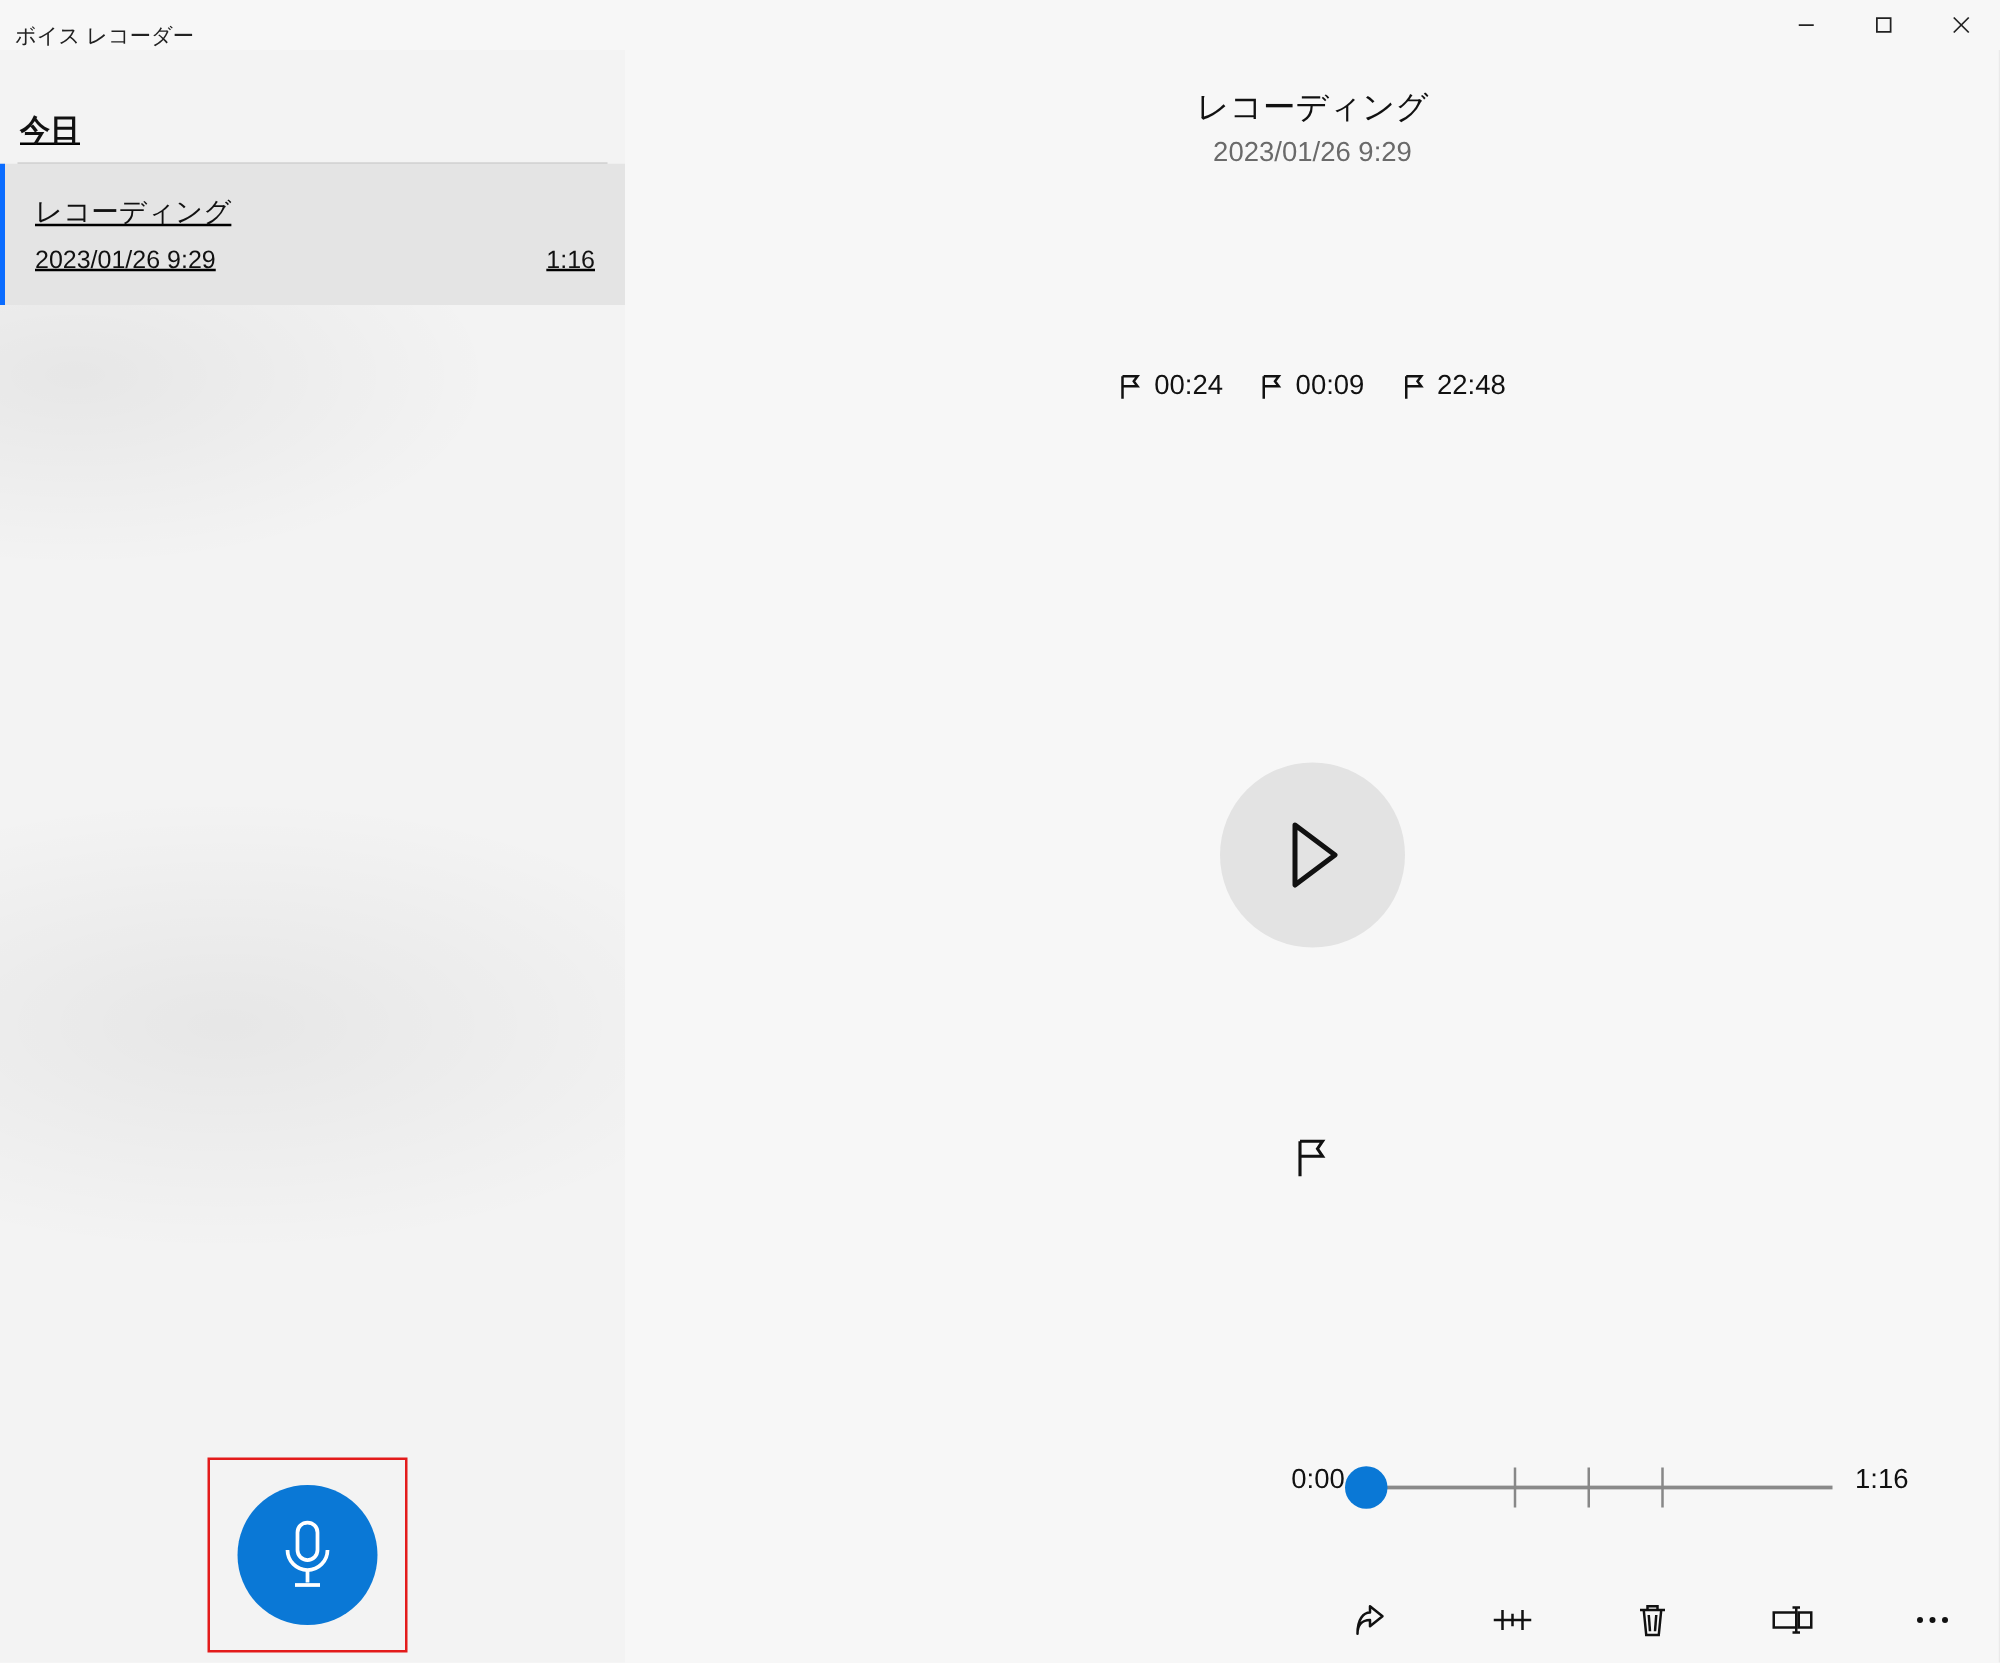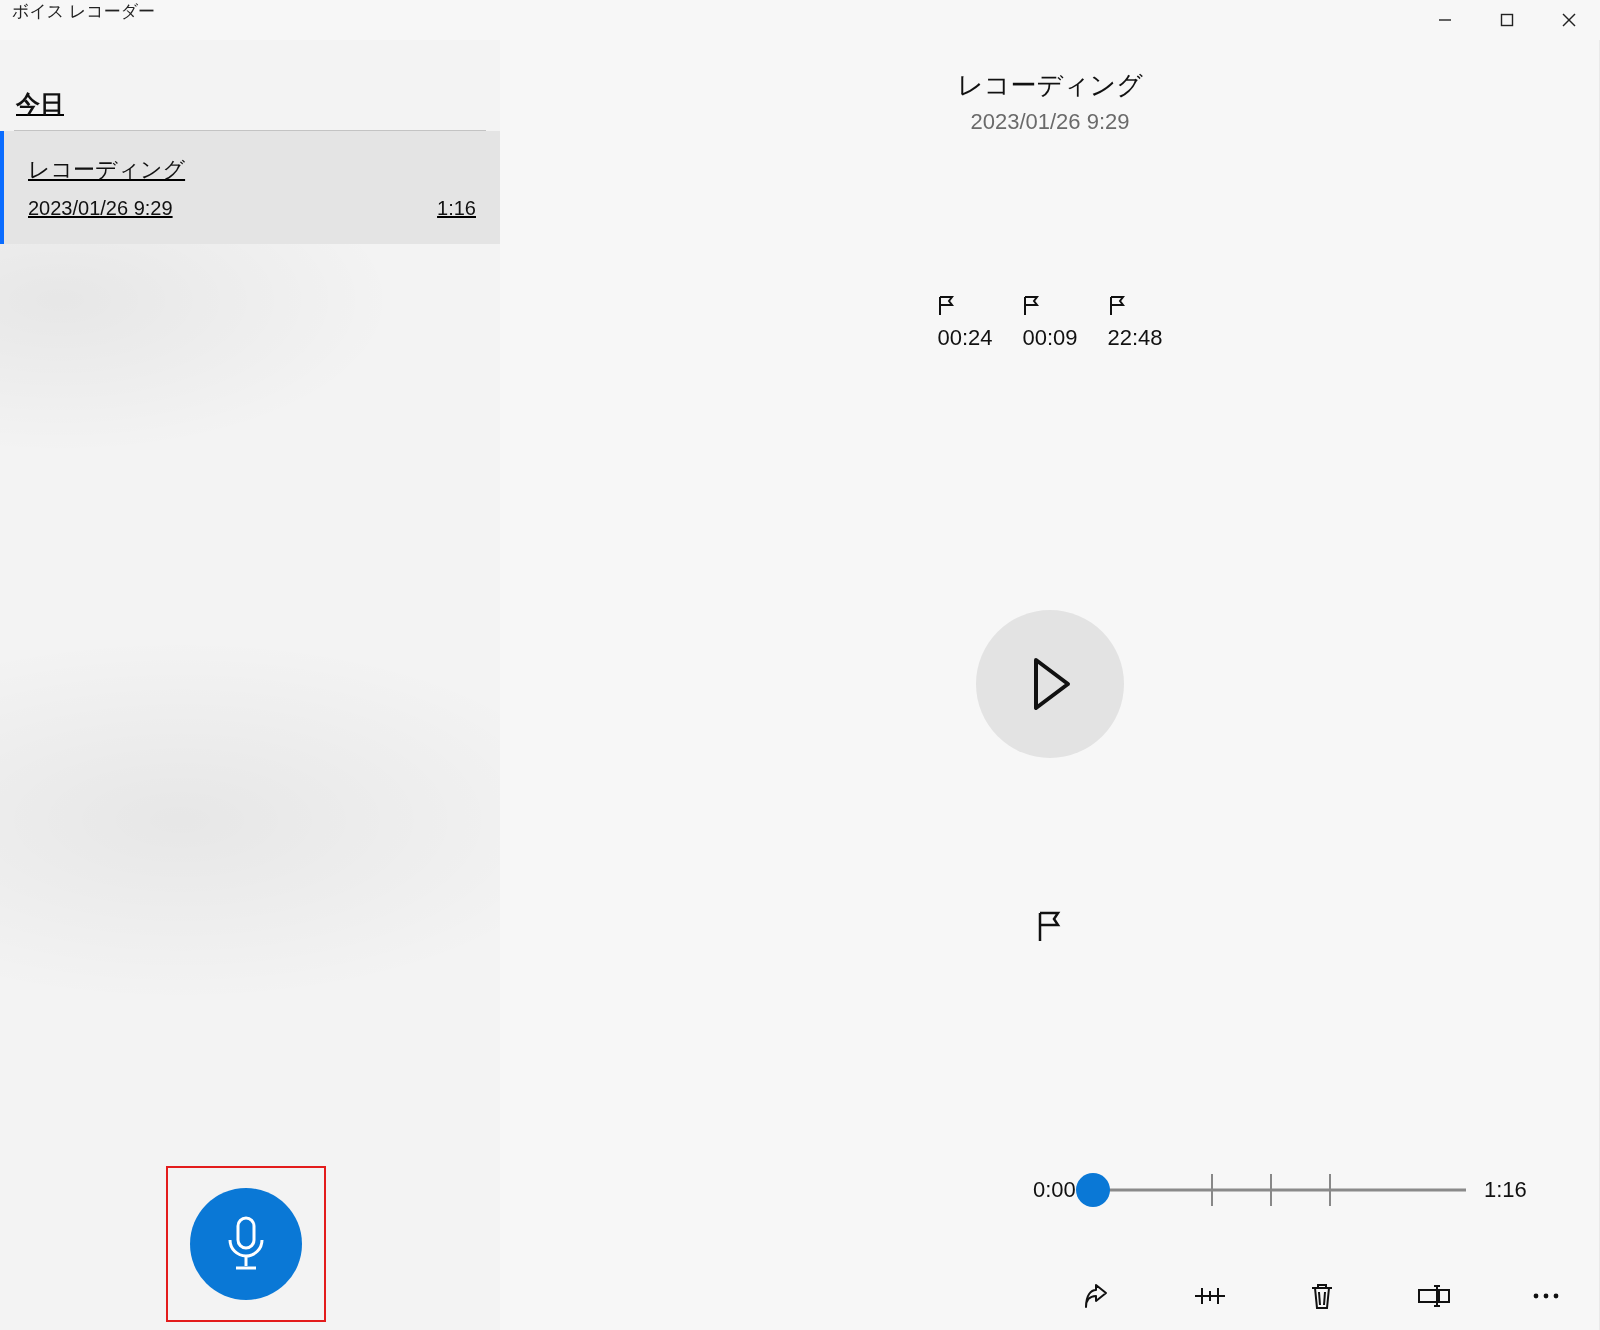--- a/index.html
+++ b/index.html
@@ -1,20 +1,20 @@
 <!DOCTYPE html>
 <html><head>
 <meta charset="utf-8">
 <style>
   * { box-sizing: border-box; margin: 0; padding: 0; user-select: none; }
   html, body { width: 1600px; height: 1330px; overflow: hidden; font-family: "Yu Gothic UI", "Segoe UI", Meiryo, sans-serif; }
   body { background: #f7f7f7; }
 
   
-  .titlebar { position: absolute; left: 0; top: 0; right: 0; height: 40px; display: flex; align-items: flex-start; }
+  .titlebar { position: absolute; left: 0; top: 0; right: 0; height: 40px; display: flex; align-items: flex-end; }
   .titlebar .title { font-size: 17px; color: #222; padding-left: 12px; }
   .win-controls { position: absolute; right: 0; top: 0; display: flex; }
   .win-btn { width: 62px; height: 40px; display: flex; align-items: center; justify-content: center; }
   .win-btn svg { display: block; }
 
   
   .sidebar { position: absolute; left: 0; top: 40px; bottom: 0; width: 500px;
     background:
       radial-gradient(ellipse 480px 220px at 60px 260px, rgba(0,0,0,0.05), transparent 70%),
       radial-gradient(ellipse 600px 260px at 180px 780px, rgba(0,0,0,0.05), transparent 70%),
@@ -32,28 +32,28 @@
   .record-btn { width: 112px; height: 112px; border-radius: 50%; background: #0a78d6; display: flex; align-items: center; justify-content: center; }
 
   
   .main { position: absolute; left: 500px; right: 0; top: 40px; bottom: 0; background: #f7f7f7; }
 
   .header { text-align: center; margin-top: 28px; }
   .header .nm { font-size: 26px; color: #111; }
   .header .dt { font-size: 22px; color: #6a6a6a; margin-top: 6px; }
 
   .markers { display: flex; gap: 30px; justify-content: center; margin-top: 160px; }
-  .marker { display: flex; align-items: flex-start; gap: 8px; font-size: 22px; color: #111; flex-direction: column; }
+  .marker { display: flex; align-items: flex-end; gap: 8px; font-size: 22px; color: #111; }
 
   .play-btn { width: 148px; height: 148px; border-radius: 50%; background: #e3e3e3; position: absolute; left: 50%; transform: translateX(-50%); top: 570px; display: flex; align-items: center; justify-content: center; }
 
   .add-marker { position: absolute; left: 50%; transform: translateX(-50%); top: 870px; }
 
   
-  .timeline { position: absolute; left: 533px; right: 64px; top: 1130px; display: flex; align-items: center; }
+  .timeline { position: absolute; left: 533px; right: 64px; top: 1130px; display: flex; align-items: flex-start; }
   .tl-left { font-size: 22px; color: #111; width: 60px; text-align: right; padding-right: 18px; }
   .tl-right { font-size: 22px; color: #111; width: 70px; text-align: left; padding-left: 18px; }
   .track { position: relative; flex: 1; height: 40px; }
   .track .bar { position: absolute; left: 0; right: 0; top: 50%; height: 3px; background: #8a8a8a; transform: translateY(-50%); }
   .track .tick { position: absolute; top: 4px; bottom: 4px; width: 2px; background: #888; }
   .track .thumb { position: absolute; width: 34px; height: 34px; background: #0a78d6; border-radius: 50%; top: 50%; transform: translate(-50%, -50%); }
 
   
   .actions { position: absolute; right: 30px; bottom: 10px; display: flex; gap: 64px; align-items: center; }
   .action { width: 48px; height: 48px; display: flex; align-items: center; justify-content: center; }

